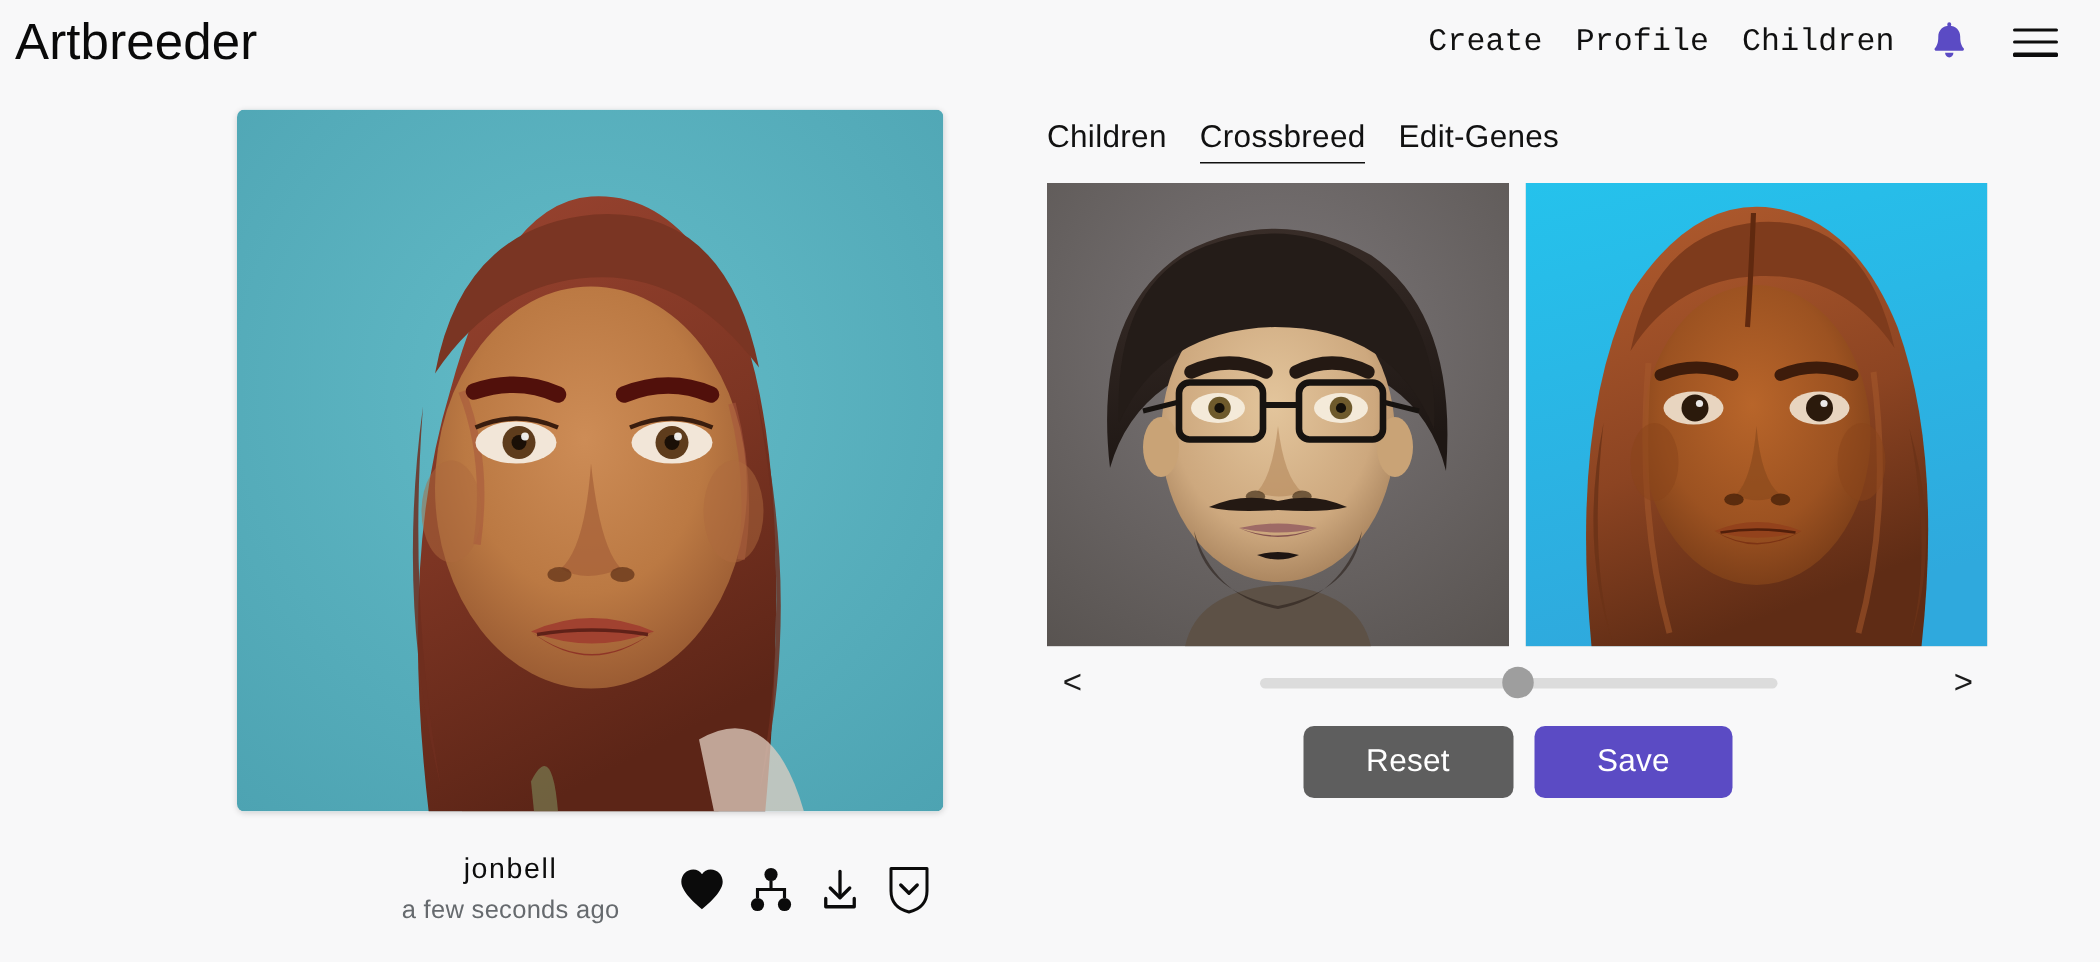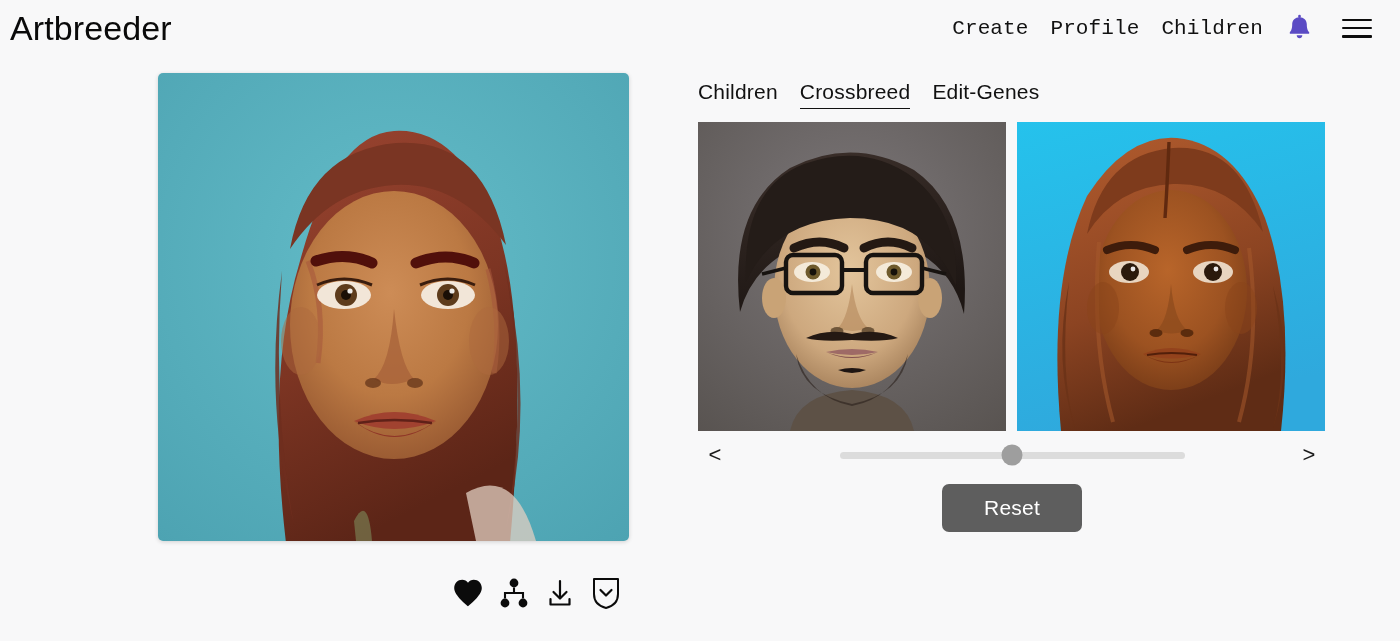--- a/index.html
+++ b/index.html
@@ -332,20 +332,24 @@
     <path d="M196 348 Q236 380 278 348 Q236 378 196 348 Z" fill="#8f3527"></path>
     <path d="M200 350 Q236 344 274 350" stroke="#5f2118" stroke-width="2.4" fill="none"></path>
     <ellipse cx="143" cy="268" rx="20" ry="34" fill="#ae6a3d" opacity="0.5"></ellipse>
     <ellipse cx="331" cy="268" rx="20" ry="34" fill="#ae6a3d" opacity="0.5"></ellipse>
     <path d="M308 420 Q356 392 378 468 L318 468 Z" fill="#e2cfc2" opacity="0.75"></path>
     <path d="M196 448 Q210 420 214 468 L198 468 Z" fill="#7d8a5a" opacity="0.6"></path>
   </svg>
 </div>
 
 <div class="meta-row">
+  <div class="meta-text">
+    <div class="meta-user">jonbell</div>
+    <div class="meta-time">a few seconds ago</div>
+  </div>
 
   <button class="icon-btn">
     <svg width="32" height="30" viewBox="0 0 32 30" aria-hidden="true">
       <path d="M16 28.2C14.7 27 2.2 17.5 2.2 9.9 2.2 5.2 5.8 1.7 10.2 1.7c2.4 0 4.6 1.2 5.8 3.1 1.2-1.9 3.4-3.1 5.8-3.1 4.4 0 8 3.5 8 8.2 0 7.6-12.5 17.1-13.8 18.3z" fill="#0b0b0b"></path>
     </svg>
   </button>
 
   <button class="icon-btn">
     <svg width="32" height="32" viewBox="0 0 32 32" aria-hidden="true">
       <circle cx="16" cy="6" r="4.4" fill="#0b0b0b"></circle>
@@ -482,13 +486,14 @@
   <div class="slider-track-wrap">
     <div class="slider-track"></div>
     <div class="slider-thumb" id="sliderThumb" style="left: 50%;"></div>
   </div>
 
   <button class="arrow-btn">&gt;</button>
 </div>
 
 <div class="actions">
   <button class="btn btn-reset">Reset</button>
+  <button class="btn btn-save">Save</button>
 </div>
 
 </body></html>

